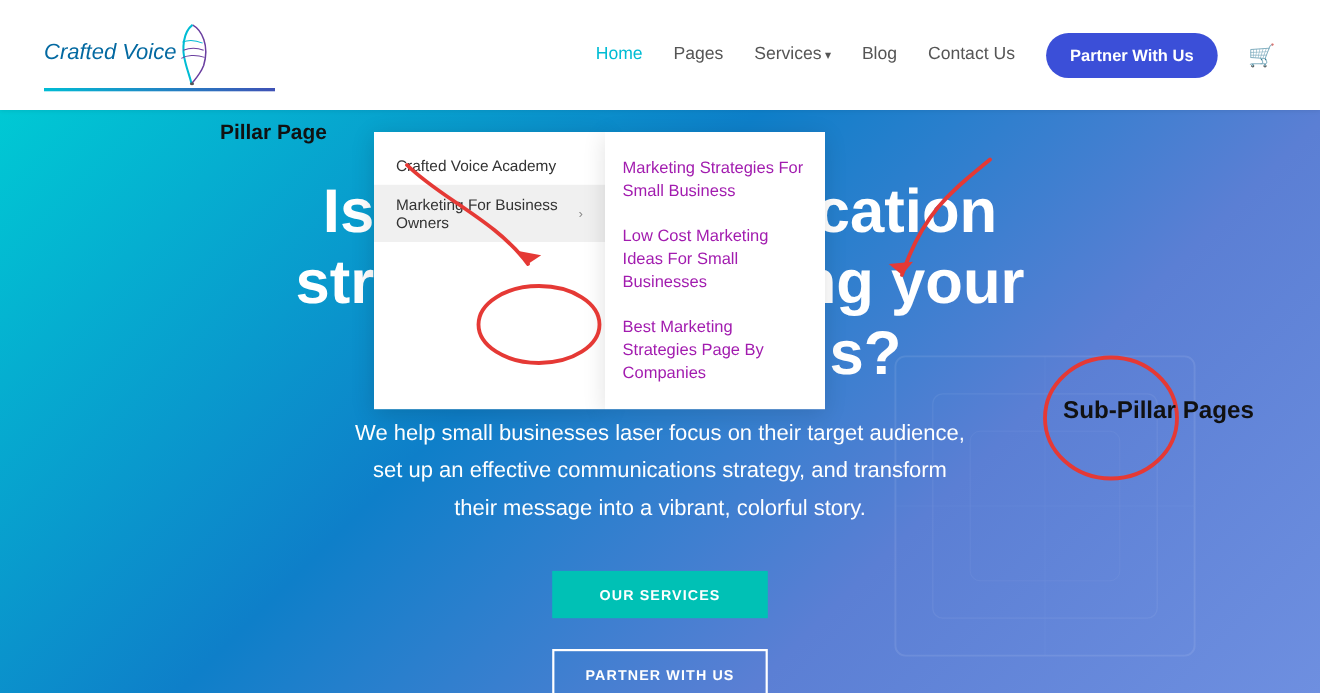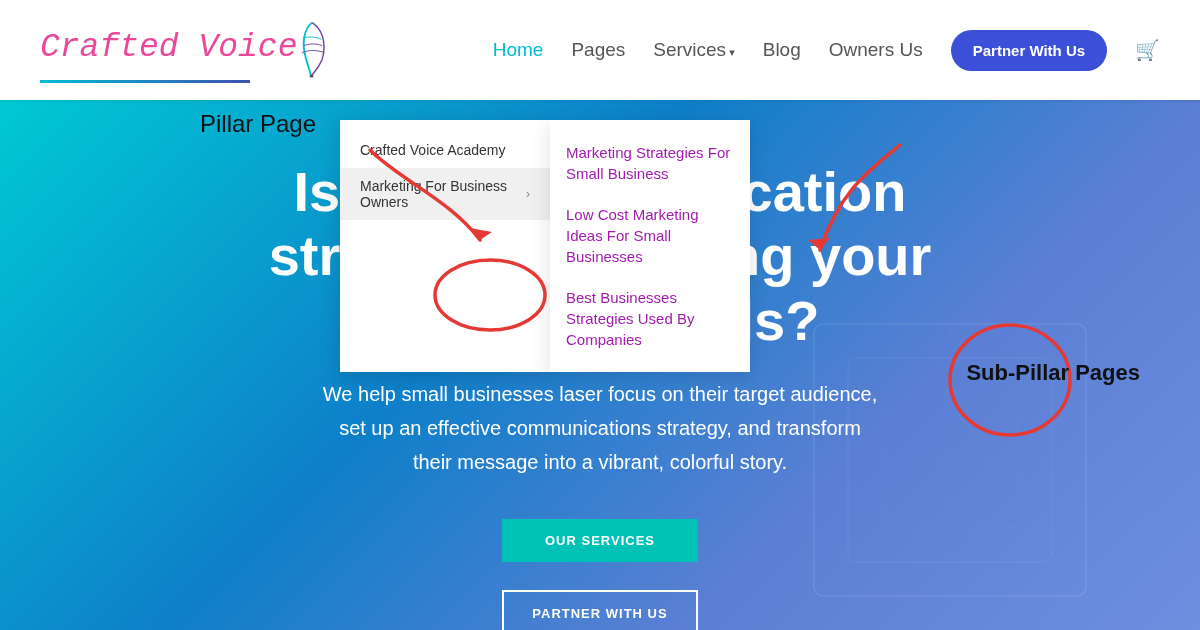--- a/index.html
+++ b/index.html
@@ -16,45 +16,45 @@
       box-shadow: 0 1px 4px rgba(0,0,0,0.08);
       position: relative;
       z-index: 100;
     }
     .logo-area {
       display: flex;
       align-items: center;
       gap: 4px;
     }
     .logo-text {
-      font-family: Liberation Mono, monospace;
-      font-size: 33px;
+      font-family: Liberation Sans, sans-serif;
+      font-size: 20px;
       font-style: italic;
-      color: #ec4899;
+      color: #0369a1;
       line-height: 1;
     }
     .logo-feather {
       width: 38px;
       height: 60px;
       margin-left: -4px;
     }
     .logo-underline {
       display: block;
       width: 210px;
       height: 3px;
       background: linear-gradient(to right, #00bcd4, #3f51b5);
       margin-top: 2px;
     }
     .nav {
       display: flex;
       align-items: center;
       gap: 28px;
     }
     .nav-link {
-      font-size: 19px;
+      font-size: 16px;
       color: #555;
       text-decoration: none;
       cursor: pointer;
     }
     .nav-link.active { color: #00bcd4; }
     .nav-link.has-arrow::after {
       content: ' ▾';
       font-size: 11px;
     }
     .nav-btn {
@@ -178,22 +178,22 @@
       color: #a21caf;
       cursor: pointer;
       line-height: 1.4;
     }
 
     
     .annotation-pillar {
       position: absolute;
       top: 10px;
       left: 200px;
-      font-size: 24px;
-      font-weight: 400;
+      font-size: 19px;
+      font-weight: 700;
       color: #111;
       z-index: 300;
     }
     .annotation-subpillar {
       position: absolute;
       top: 260px;
       right: 60px;
       font-size: 22px;
       font-weight: 800;
       color: #111;
@@ -235,21 +235,21 @@
       </div>
       <span class="logo-underline"></span>
     </div>
   </div>
 
   <nav class="nav">
     <a class="nav-link active">Home</a>
     <a class="nav-link">Pages</a>
     <a class="nav-link has-arrow">Services</a>
     <a class="nav-link">Blog</a>
-    <a class="nav-link">Owners Us</a>
+    <a class="nav-link">Contact Us</a>
     <button class="nav-btn">Partner With Us</button>
     <span class="cart-icon">🛒</span>
   </nav>
 </div>
 
 <div class="hero">
 
   <svg class="hero-bg-graphic" viewBox="0 0 300 300">
     <rect x="30" y="30" width="240" height="240" rx="8" fill="none" stroke="white" stroke-width="1.5" opacity="0.6"></rect>
     <rect x="60" y="60" width="180" height="180" rx="8" fill="none" stroke="white" stroke-width="1" opacity="0.4"></rect>
@@ -271,21 +271,21 @@
         <span>Crafted Voice Academy</span>
       </div>
       <div class="dropdown-item active-item">
         <span>Marketing For Business Owners</span>
         <span class="arrow">›</span>
       </div>
     </div>
     <div class="dropdown-right">
       <div class="dropdown-right-item">Marketing Strategies For Small Business</div>
       <div class="dropdown-right-item">Low Cost Marketing Ideas For Small Businesses</div>
-      <div class="dropdown-right-item">Best Businesses Strategies Used By Companies</div>
+      <div class="dropdown-right-item">Best Marketing Strategies Page By Companies</div>
     </div>
   </div>
 
   <div class="annotation-pillar">Pillar Page</div>
   <div class="annotation-subpillar">Sub-Pillar Pages</div>
 
   <svg class="arrows-svg" viewBox="0 0 1200 530" preserveAspectRatio="none">
 
     <path d="M 370 50 C 400 80, 450 100, 480 140" stroke="#e53935" stroke-width="3.5" fill="none" stroke-linecap="round"></path>
     <polygon points="480,140 470,128 492,132" fill="#e53935"></polygon>

